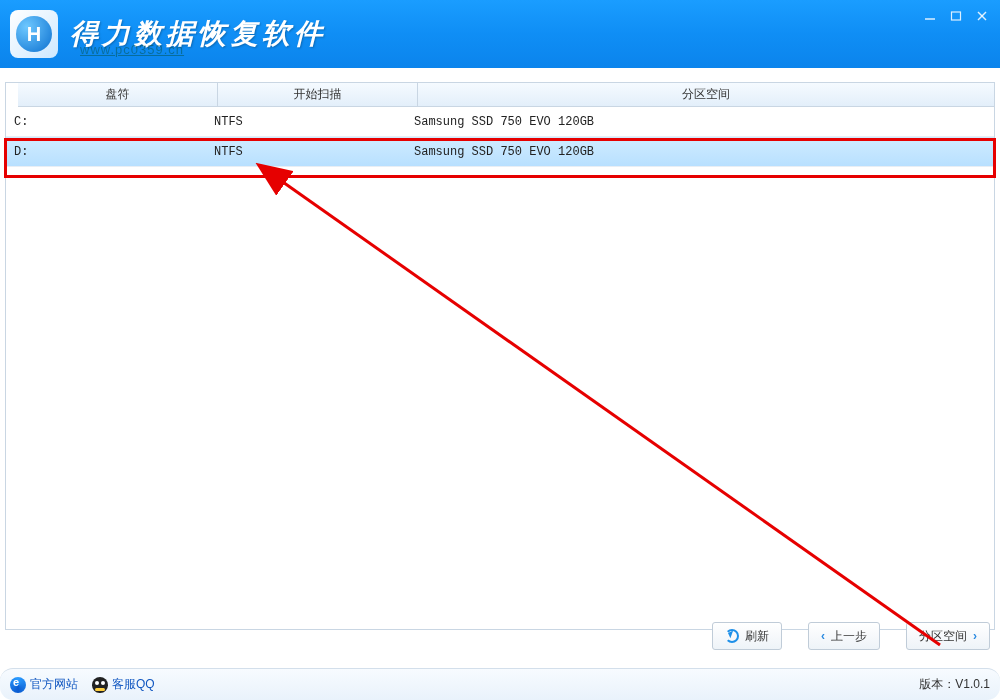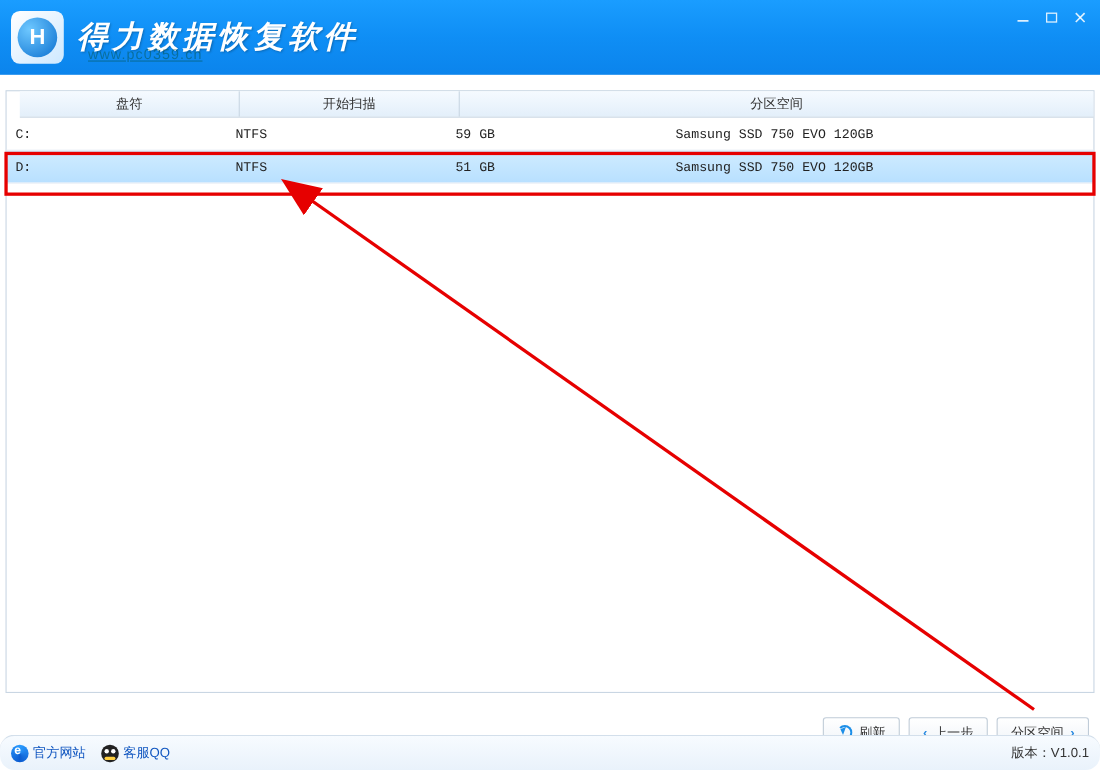--- a/index.html
+++ b/index.html
@@ -110,23 +110,23 @@
     .tbody .tr.selected {
       background: linear-gradient(to bottom, #d0ecff, #b8e0ff);
     }
     .highlight-box {
       position: absolute;
       border: 3px solid #e60000;
       pointer-events: none;
     }
     .bottom-bar {
       position: absolute;
-      left:0; right:0; bottom:14px; height:40px;
+      left:0; right:0; bottom:44px; height:40px;
       display:flex; justify-content:flex-end; align-items:center;
-      gap:8px; padding-right:10px;
+      gap:26px; padding-right:10px;
     }
     .btn {
       height: 28px;
       border: 1px solid #c0ccd8;
       border-radius: 3px;
       background: linear-gradient(to bottom,#ffffff,#eef3f8);
       padding: 0 12px;
       display:flex; align-items:center; gap:6px;
       cursor:pointer;
       font-size: 12px;
@@ -204,27 +204,25 @@
   <div class="table-wrap">
     <div class="thead">
       <div class="th col-drive">盘符</div>
       <div class="th col-size">开始扫描</div>
       <div class="th col-disk">分区空间</div>
     </div>
     <div class="tbody">
       <div class="tr">
         <div class="td col-drive">C:</div>
         <div class="td col-fs">NTFS</div>
-        <div class="td col-size">59 GB</div>
         <div class="td col-disk">Samsung SSD 750 EVO 120GB</div>
       </div>
       <div class="tr selected">
         <div class="td col-drive">D:</div>
         <div class="td col-fs">NTFS</div>
-        <div class="td col-size">51 GB</div>
         <div class="td col-disk">Samsung SSD 750 EVO 120GB</div>
       </div>
     </div>
   </div>
 
   <div class="highlight-box" style="left:-2px; top:55px; width:calc(100% + 4px); height:40px;"></div>
 </div>
 
 <div class="bottom-bar">
   <div class="btn">

